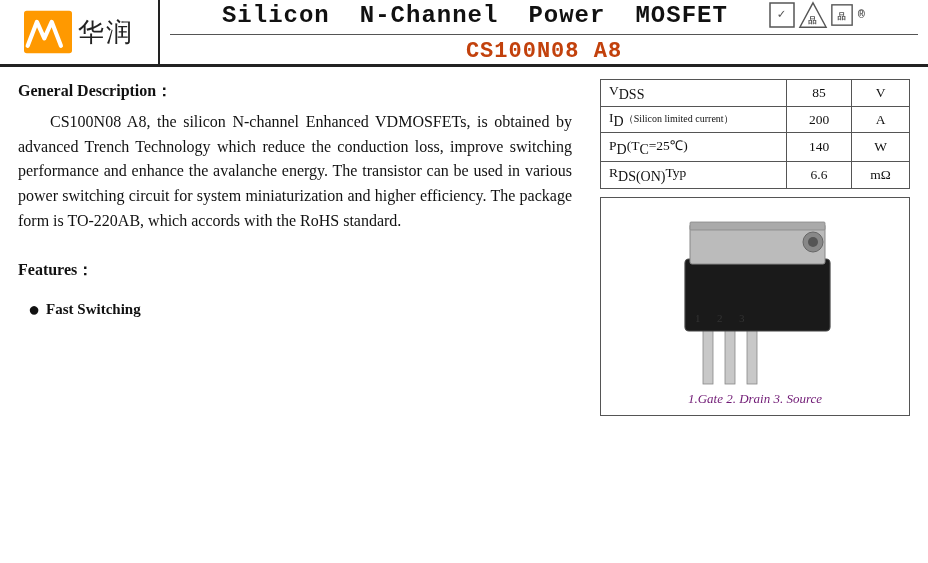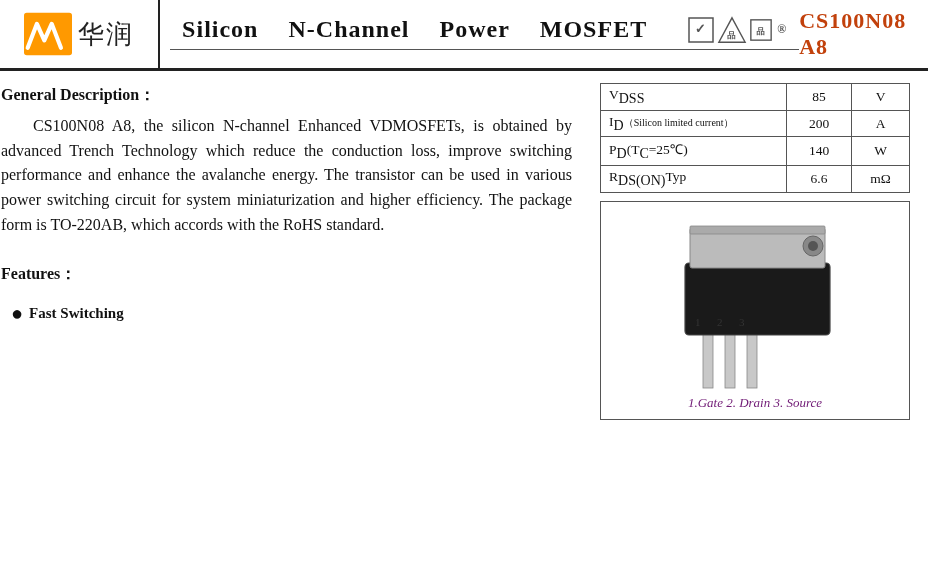--- a/index.html
+++ b/index.html
@@ -37,24 +37,25 @@
     }
     .logo-text-cn {
       font-size: 26px;
       font-weight: normal;
       color: #222;
       letter-spacing: 2px;
     }
     .header-right {
       flex: 1;
       display: flex;
-      flex-direction: row;
+      flex-direction: column;
       align-items: center;
       justify-content: center;
-      padding: 8px 10px;
+      padding: 0 10px;
+      font-family: Liberation Mono, monospace;
     }
     .header-title-row {
       display: flex;
       align-items: center;
       gap: 30px;
       border-bottom: 1px solid #555;
       width: 100%;
       justify-content: center;
       padding-bottom: 4px;
       margin-bottom: 4px;
@@ -74,21 +75,21 @@
     .part-number {
       font-size: 22px;
       font-weight: bold;
       color: #c2410c;
       letter-spacing: 1px;
     }
 
     
     .main {
       display: flex;
-      padding: 12px 18px 10px 1px;
+      padding: 12px 18px 10px 18px;
       gap: 28px;
     }
 
     
     .left-col {
       flex: 1;
       font-size: 14px;
       color: #111;
       line-height: 1.55;
     }

